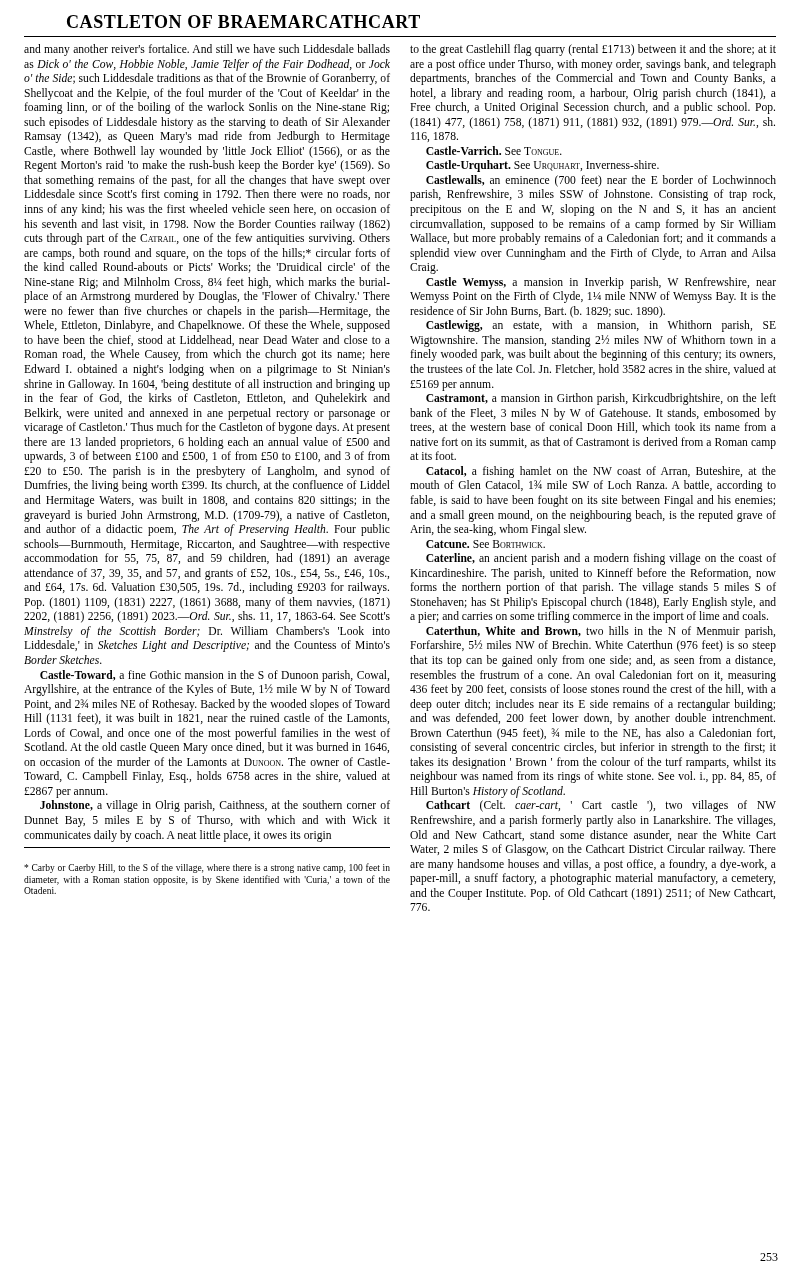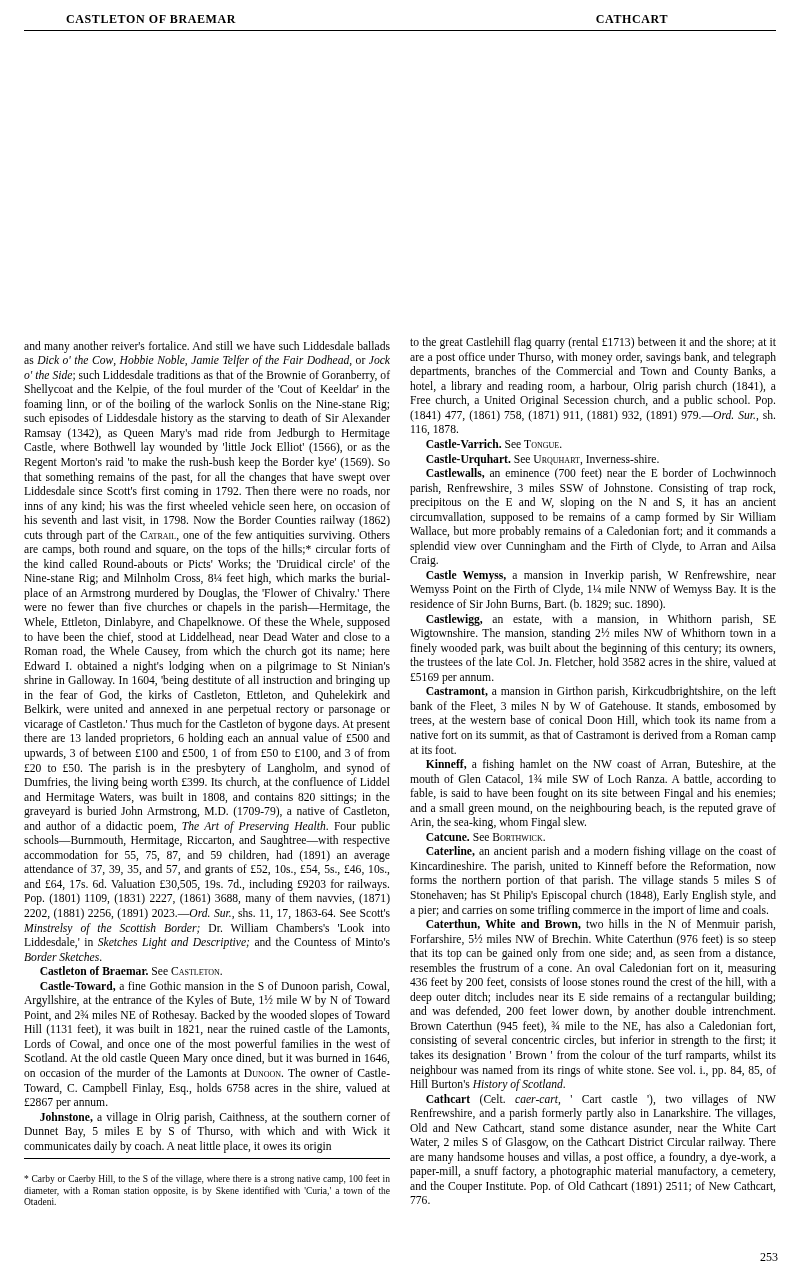--- a/index.html
+++ b/index.html
@@ -17,37 +17,35 @@
   }
   .page {
     width: 800px;
     height: 1273px;
     box-sizing: border-box;
     padding: 12px 24px 10px 24px;
     position: relative;
   }
   .running-head {
     display: flex;
-    justify-content: space-between;
     align-items: baseline;
     font-variant: small-caps;
     font-weight: bold;
-    font-size: 12px;
+    font-size: 18px;
     letter-spacing: 0.6px;
     border-bottom: 1.6px solid #000;
     padding-bottom: 3px;
-    margin-bottom: 18px;
+    margin-bottom: 6px;
   }
   .rh-left { padding-left: 42px; }
   .rh-right { padding-right: 108px; }
   .columns {
     display: flex;
     gap: 20px;
     height: 1160px;
-    align-items: flex-end;
   }
   .col {
     width: 366px;
     font-size: 11.6px;
     line-height: 1.255;
     text-align: justify;
     -webkit-hyphens: none;
     hyphens: none;
   }
   .col p {
@@ -88,39 +86,38 @@
   <div class="running-head">
     <span class="rh-left">CASTLETON OF BRAEMAR</span>
     <span class="rh-right">CATHCART</span>
   </div>
 
   <div class="columns">
 
     <div class="col">
       <div class="col-left-inner" id="left-body">
           <p class="noindent">and many another reiver's fortalice. And still we have such Liddesdale ballads as <i>Dick o' the Cow</i>, <i>Hobbie Noble</i>, <i>Jamie Telfer of the Fair Dodhead</i>, or <i>Jock o' the Side</i>; such Liddesdale traditions as that of the Brownie of Goranberry, of Shellycoat and the Kelpie, of the foul murder of the 'Cout of Keeldar' in the foaming linn, or of the boiling of the warlock Sonlis on the Nine-stane Rig; such episodes of Liddesdale history as the starving to death of Sir Alexander Ramsay (1342), as Queen Mary's mad ride from Jedburgh to Hermitage Castle, where Bothwell lay wounded by 'little Jock Elliot' (1566), or as the Regent Morton's raid 'to make the rush-bush keep the Border kye' (1569). So that something remains of the past, for all the changes that have swept over Liddesdale since Scott's first coming in 1792. Then there were no roads, nor inns of any kind; his was the first wheeled vehicle seen here, on occasion of his seventh and last visit, in 1798. Now the Border Counties railway (1862) cuts through part of the <span class="sc">Catrail</span>, one of the few antiquities surviving. Others are camps, both round and square, on the tops of the hills;* circular forts of the kind called Round-abouts or Picts' Works; the 'Druidical circle' of the Nine-stane Rig; and Milnholm Cross, 8¼ feet high, which marks the burial-place of an Armstrong murdered by Douglas, the 'Flower of Chivalry.' There were no fewer than five churches or chapels in the parish—Hermitage, the Whele, Ettleton, Dinlabyre, and Chapelknowe. Of these the Whele, supposed to have been the chief, stood at Liddelhead, near Dead Water and close to a Roman road, the Whele Causey, from which the church got its name; here Edward I. obtained a night's lodging when on a pilgrimage to St Ninian's shrine in Galloway. In 1604, 'being destitute of all instruction and bringing up in the fear of God, the kirks of Castleton, Ettleton, and Quhelekirk and Belkirk, were united and annexed in ane perpetual rectory or parsonage or vicarage of Castleton.' Thus much for the Castleton of bygone days. At present there are 13 landed proprietors, 6 holding each an annual value of £500 and upwards, 3 of between £100 and £500, 1 of from £50 to £100, and 3 of from £20 to £50. The parish is in the presbytery of Langholm, and synod of Dumfries, the living being worth £399. Its church, at the confluence of Liddel and Hermitage Waters, was built in 1808, and contains 820 sittings; in the graveyard is buried John Armstrong, M.D. (1709-79), a native of Castleton, and author of a didactic poem, <i>The Art of Preserving Health</i>. Four public schools—Burnmouth, Hermitage, Riccarton, and Saughtree—with respective accommodation for 55, 75, 87, and 59 children, had (1891) an average attendance of 37, 39, 35, and 57, and grants of £52, 10s., £54, 5s., £46, 10s., and £64, 17s. 6d. Valuation £30,505, 19s. 7d., including £9203 for railways. Pop. (1801) 1109, (1831) 2227, (1861) 3688, many of them navvies, (1871) 2202, (1881) 2256, (1891) 2023.—<i>Ord. Sur.</i>, shs. 11, 17, 1863-64. See Scott's <i>Minstrelsy of the Scottish Border;</i> Dr. William Chambers's 'Look into Liddesdale,' in <i>Sketches Light and Descriptive;</i> and the Countess of Minto's <i>Border Sketches</i>.</p>
-          <p><span class="entry-head">Castleton of Braemar.</span><span> See <span class="sc">Castleton</span>.</span></p>
           <p><span class="entry-head">Castle-Toward,</span><span> a fine Gothic mansion in the S of Dunoon parish, Cowal, Argyllshire, at the entrance of the Kyles of Bute, 1½ mile W by N of Toward Point, and 2¾ miles NE of Rothesay. Backed by the wooded slopes of Toward Hill (1131 feet), it was built in 1821, near the ruined castle of the Lamonts, Lords of Cowal, and once one of the most powerful families in the west of Scotland. At the old castle Queen Mary once dined, but it was burned in 1646, on occasion of the murder of the Lamonts at <span class="sc">Dunoon</span>. The owner of Castle-Toward, C. Campbell Finlay, Esq., holds 6758 acres in the shire, valued at £2867 per annum.</span></p>
           <p><span class="entry-head">Johnstone,</span><span> a village in Olrig parish, Caithness, at the southern corner of Dunnet Bay, 5 miles E by S of Thurso, with which and with Wick it communicates daily by coach. A neat little place, it owes its origin</span></p>
         </div>
       <div class="footnote">
         <span id="footnote-text">* Carby or Caerby Hill, to the S of the village, where there is a strong native camp, 100 feet in diameter, with a Roman station opposite, is by Skene identified with 'Curia,' a town of the Otadeni.</span>
       </div>
     </div>
 
     <div class="col">
       <div class="col-right-inner" id="right-body">
           <p class="noindent">to the great Castlehill flag quarry (rental £1713) between it and the shore; at it are a post office under Thurso, with money order, savings bank, and telegraph departments, branches of the Commercial and Town and County Banks, a hotel, a library and reading room, a harbour, Olrig parish church (1841), a Free church, a United Original Secession church, and a public school. Pop. (1841) 477, (1861) 758, (1871) 911, (1881) 932, (1891) 979.—<i>Ord. Sur.</i>, sh. 116, 1878.</p>
           <p><span class="entry-head">Castle-Varrich.</span><span> See <span class="sc">Tongue</span>.</span></p>
           <p><span class="entry-head">Castle-Urquhart.</span><span> See <span class="sc">Urquhart</span>, Inverness-shire.</span></p>
           <p><span class="entry-head">Castlewalls,</span><span> an eminence (700 feet) near the E border of Lochwinnoch parish, Renfrewshire, 3 miles SSW of Johnstone. Consisting of trap rock, precipitous on the E and W, sloping on the N and S, it has an ancient circumvallation, supposed to be remains of a camp formed by Sir William Wallace, but more probably remains of a Caledonian fort; and it commands a splendid view over Cunningham and the Firth of Clyde, to Arran and Ailsa Craig.</span></p>
           <p><span class="entry-head">Castle Wemyss,</span><span> a mansion in Inverkip parish, W Renfrewshire, near Wemyss Point on the Firth of Clyde, 1¼ mile NNW of Wemyss Bay. It is the residence of Sir John Burns, Bart. (b. 1829; suc. 1890).</span></p>
           <p><span class="entry-head">Castlewigg,</span><span> an estate, with a mansion, in Whithorn parish, SE Wigtownshire. The mansion, standing 2½ miles NW of Whithorn town in a finely wooded park, was built about the beginning of this century; its owners, the trustees of the late Col. Jn. Fletcher, hold 3582 acres in the shire, valued at £5169 per annum.</span></p>
           <p><span class="entry-head">Castramont,</span><span> a mansion in Girthon parish, Kirkcudbrightshire, on the left bank of the Fleet, 3 miles N by W of Gatehouse. It stands, embosomed by trees, at the western base of conical Doon Hill, which took its name from a native fort on its summit, as that of Castramont is derived from a Roman camp at its foot.</span></p>
-          <p><span class="entry-head">Kinneff,</span><span> a fishing hamlet on the NW coast of Arran, Buteshire, at the mouth of Glen Catacol, 1¾ mile SW of Loch Ranza. A battle, according to fable, is said to have been fought on its site between Fingal and his enemies; and a small green mound, on the neighbouring beach, is the reputed grave of Arin, the sea-king, whom Fingal slew.</span></p>
+          <p><span class="entry-head">Catacol,</span><span> a fishing hamlet on the NW coast of Arran, Buteshire, at the mouth of Glen Catacol, 1¾ mile SW of Loch Ranza. A battle, according to fable, is said to have been fought on its site between Fingal and his enemies; and a small green mound, on the neighbouring beach, is the reputed grave of Arin, the sea-king, whom Fingal slew.</span></p>
           <p><span class="entry-head">Catcune.</span><span> See <span class="sc">Borthwick</span>.</span></p>
           <p><span class="entry-head">Caterline,</span><span> an ancient parish and a modern fishing village on the coast of Kincardineshire. The parish, united to Kinneff before the Reformation, now forms the northern portion of that parish. The village stands 5 miles S of Stonehaven; has St Philip's Episcopal church (1848), Early English style, and a pier; and carries on some trifling commerce in the import of lime and coals.</span></p>
           <p><span class="entry-head">Caterthun, White and Brown,</span><span> two hills in the N of Menmuir parish, Forfarshire, 5½ miles NW of Brechin. White Caterthun (976 feet) is so steep that its top can be gained only from one side; and, as seen from a distance, resembles the frustrum of a cone. An oval Caledonian fort on it, measuring 436 feet by 200 feet, consists of loose stones round the crest of the hill, with a deep outer ditch; includes near its E side remains of a rectangular building; and was defended, 200 feet lower down, by another double intrenchment. Brown Caterthun (945 feet), ¾ mile to the NE, has also a Caledonian fort, consisting of several concentric circles, but inferior in strength to the first; it takes its designation ' Brown ' from the colour of the turf ramparts, whilst its neighbour was named from its rings of white stone. See vol. i., pp. 84, 85, of Hill Burton's <i>History of Scotland</i>.</span></p>
           <p><span class="entry-head">Cathcart</span><span> (Celt. <i>caer-cart</i>, ' Cart castle '), two villages of NW Renfrewshire, and a parish formerly partly also in Lanarkshire. The villages, Old and New Cathcart, stand some distance asunder, near the White Cart Water, 2 miles S of Glasgow, on the Cathcart District Circular railway. There are many handsome houses and villas, a post office, a foundry, a dye-work, a paper-mill, a snuff factory, a photographic material manufactory, a cemetery, and the Couper Institute. Pop. of Old Cathcart (1891) 2511; of New Cathcart, 776.</span></p>
         </div>
     </div>
 
   </div>
 
   <div class="page-number">253</div>

